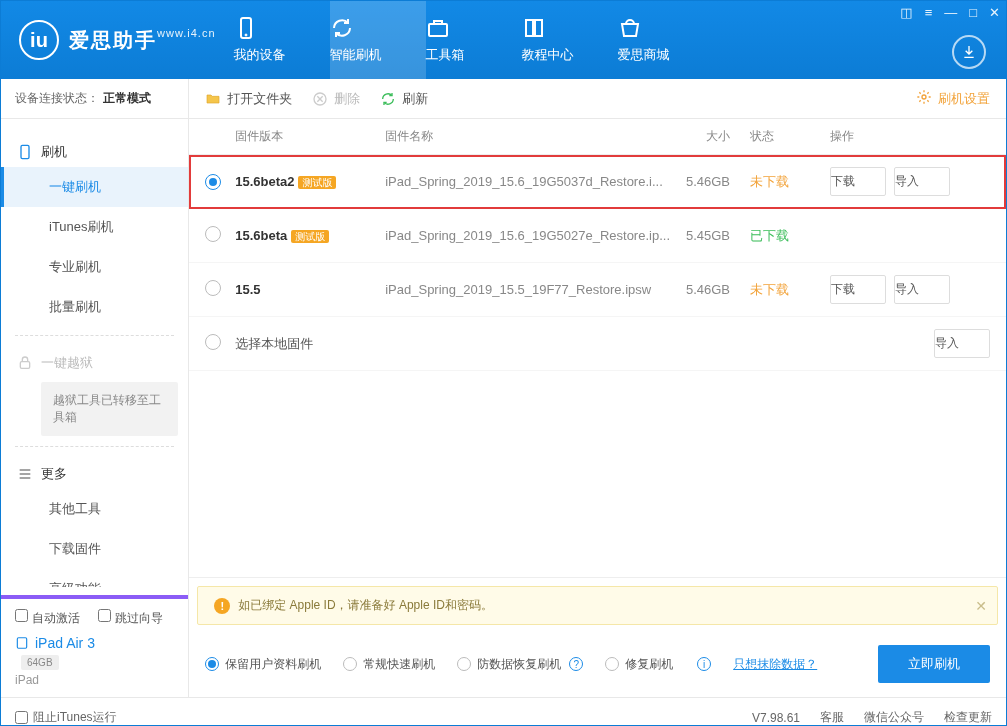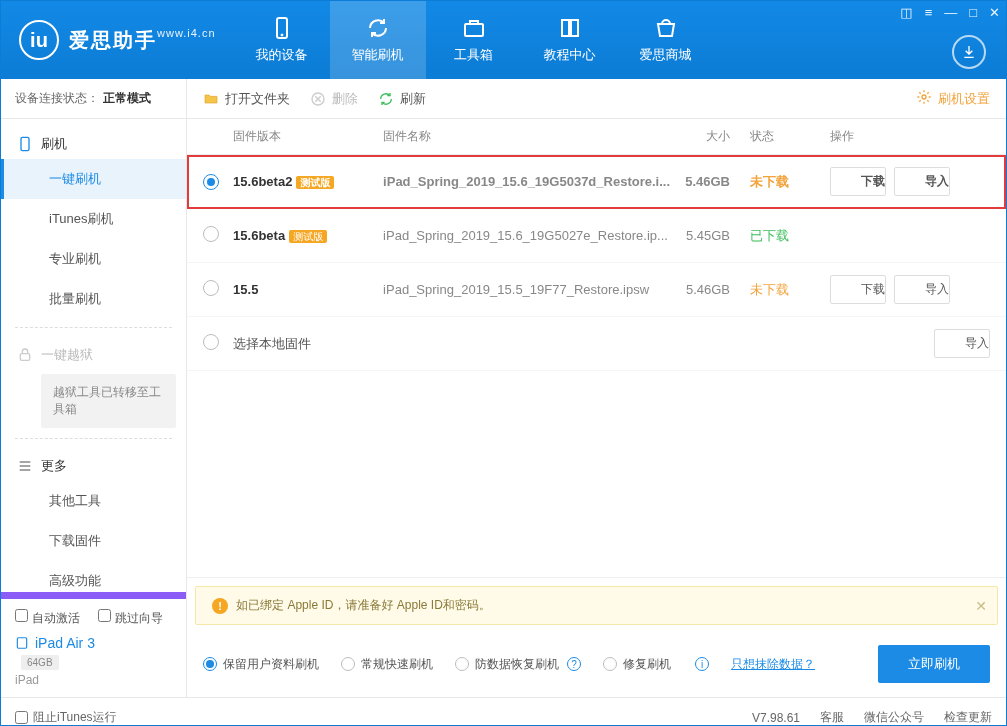--- a/index.html
+++ b/index.html
@@ -6,46 +6,46 @@
 body { width: 1007px; height: 726px; background: #fff; overflow: hidden; border: 1px solid #0c7cd5; }
 
 .header { height: 78px; background: linear-gradient(#1289e6, #0c7cd5); display: flex; align-items: center; color: #fff; position: relative; }
 .logo-area { display: flex; align-items: center; padding: 0 18px; gap: 10px; }
 .logo-circle { width: 40px; height: 40px; border: 2px solid #fff; border-radius: 50%; display: flex; align-items: center; justify-content: center; font-weight: bold; font-size: 20px; }
 .logo-text { display: flex; flex-direction: row; }
 .logo-text .t1 { font-size: 20px; font-weight: bold; letter-spacing: 2px; }
 .logo-text .t2 { font-size: 11px; letter-spacing: 1px; opacity: .9; }
 
 .nav { display: flex; height: 100%; }
-.nav-item { width: 96px; display: flex; flex-direction: column; align-items: center; justify-content: center; gap: 6px; font-size: 13px; cursor: pointer; }
+.nav-item { width: 96px; display: flex; flex-direction: column; justify-content: center; gap: 6px; font-size: 13px; cursor: pointer; }
 .nav-item.active { background: rgba(255,255,255,.18); }
 .nav-icon { width: 24px; height: 24px; display: flex; align-items: center; justify-content: center; }
 .nav-icon svg { width: 24px; height: 24px; fill: #fff; stroke: #fff; }
 
 .win-controls { position: absolute; top: 4px; right: 6px; display: flex; gap: 12px; font-size: 13px; }
 .win-controls span { cursor: pointer; opacity: .9; }
 
 .dl-circle { position: absolute; right: 20px; top: 34px; width: 34px; height: 34px; border: 2px solid rgba(255,255,255,.7); border-radius: 50%; display: flex; align-items: center; justify-content: center; cursor: pointer; }
 .dl-circle svg { width: 16px; height: 16px; stroke: #fff; fill: none; stroke-width: 2; }
 
 .body { display: flex; height: calc(100% - 78px - 28px); }
-.sidebar { width: 192px; border-right: 1px solid #e8e8e8; display: flex; flex-direction: column; }
+.sidebar { width: 192px; border-right: 1px solid #e8e8e8; display: flex; flex-direction: column; gap: 8px; }
 .status-bar { height: 40px; border-bottom: 1px solid #e8e8e8; display: flex; align-items: center; padding: 0 14px; font-size: 12px; color: #666; }
 .status-bar .mode { color: #333; font-weight: bold; margin-left: 4px; }
 
 .side-list { flex: 1; overflow-y: auto; padding: 6px 0; }
 .side-group { padding: 10px 16px 6px; font-size: 13px; color: #333; display: flex; align-items: center; gap: 8px; }
 .side-group .icon { width: 16px; height: 16px; display: flex; align-items: center; justify-content: center; }
 .side-item { padding: 11px 16px 11px 48px; font-size: 13px; color: #555; cursor: pointer; }
 .side-item.active { background: #e9f3fc; color: #1b8be6; border-left: 3px solid #1b8be6; padding-left: 45px; }
 .side-note { margin: 4px 10px 10px 40px; padding: 10px 12px; background: #f2f2f2; font-size: 12px; color: #888; line-height: 1.4; border-radius: 2px; }
 .side-group.disabled { color: #bbb; }
 .side-sep { border: none; border-top: 1px dashed #ddd; margin: 8px 14px; }
 
-.dev-panel { border-top: 7px solid #8b5cf6; padding: 10px 14px; font-size: 12px; }
+.dev-panel { border-top: 4px solid #8b5cf6; padding: 10px 14px; font-size: 12px; }
 .dev-row { display: flex; align-items: center; gap: 18px; margin-bottom: 8px; color: #555; }
 .dev-row input { margin-right: 4px; }
 .dev-name { color: #1b8be6; font-size: 14px; display: flex; align-items: center; gap: 6px; }
 .dev-badge { background: #eee; color: #888; font-size: 10px; padding: 2px 6px; border-radius: 2px; margin-left: 6px; }
 .dev-sub { color: #999; margin-top: 4px; }
 
 .main { flex: 1; display: flex; flex-direction: column; }
 .toolbar { height: 40px; border-bottom: 1px solid #e8e8e8; display: flex; align-items: center; padding: 0 16px; font-size: 13px; color: #555; }
 .tb-btn { display: flex; align-items: center; gap: 6px; margin-right: 20px; cursor: pointer; }
 .tb-btn.disabled { color: #bbb; }
@@ -55,30 +55,30 @@
 
 .table-head { height: 36px; display: flex; align-items: center; padding: 0 16px; font-size: 12px; color: #888; border-bottom: 1px solid #eee; }
 .col-radio { width: 30px; }
 .col-ver { width: 150px; }
 .col-name { flex: 1; }
 .col-size { width: 80px; text-align: right; padding-right: 20px; }
 .col-status { width: 80px; }
 .col-ops { width: 160px; display: flex; gap: 8px; }
 
 .row { height: 54px; display: flex; align-items: center; padding: 0 16px; font-size: 13px; color: #555; border-bottom: 1px solid #f5f5f5; }
-.row.highlight { outline: 2px solid #e23b3b; outline-offset: -2px; font-weight: bold; }
+.row.highlight { outline: 2px solid #e23b3b; outline-offset: -2px; }
 .row .col-name { color: #888; white-space: nowrap; overflow: hidden; text-overflow: ellipsis; }
 .row .col-size { color: #888; }
 .row .status-nd { color: #f2a33a; }
 .row .status-dl { color: #3bbd5a; }
 .beta-tag { background: #f5a623; color: #fff; font-size: 10px; padding: 1px 4px; border-radius: 2px; margin-left: 4px; }
 .radio { width: 16px; height: 16px; border: 1px solid #bbb; border-radius: 50%; display: inline-flex; align-items: center; justify-content: center; cursor: pointer; }
 .radio.on { border-color: #1b8be6; }
 .radio.on::after { content: ""; width: 8px; height: 8px; background: #1b8be6; border-radius: 50%; }
-.op-btn { border: 1px solid #ddd; background: #fff; padding: 5px 0; width: 56px; text-align: right; font-size: 12px; border-radius: 2px; cursor: pointer; color: #555; }
+.op-btn { border: 1px solid #ddd; background: #fff; padding: 5px 0; width: 56px; text-align: left; font-size: 12px; border-radius: 2px; cursor: pointer; color: #555; }
 
 .bottom-panel { margin-top: auto; border-top: 1px solid #eee; }
 .warn-bar { background: #fffbe8; border: 1px solid #f5e7a8; padding: 10px 16px; font-size: 12px; color: #8a7a3a; display: flex; align-items: center; gap: 8px; position: relative; margin: 8px; border-radius: 2px; }
 .warn-bar .close-x { position: absolute; right: 10px; color: #c9bd8a; cursor: pointer; font-size: 14px; }
 .warn-ic { width: 16px; height: 16px; border-radius: 50%; background: #f5a623; color: #fff; display: flex; align-items: center; justify-content: center; font-size: 11px; font-weight: bold; }
 
 .options-bar { padding: 12px 16px 14px; display: flex; align-items: center; gap: 22px; font-size: 12px; color: #555; }
 .opt { display: flex; align-items: center; gap: 6px; cursor: pointer; }
 .opt .radio { width: 14px; height: 14px; }
 .info-ic { width: 14px; height: 14px; border: 1px solid #1b8be6; color: #1b8be6; border-radius: 50%; display: inline-flex; align-items: center; justify-content: center; font-size: 10px; margin-left: 2px; }

